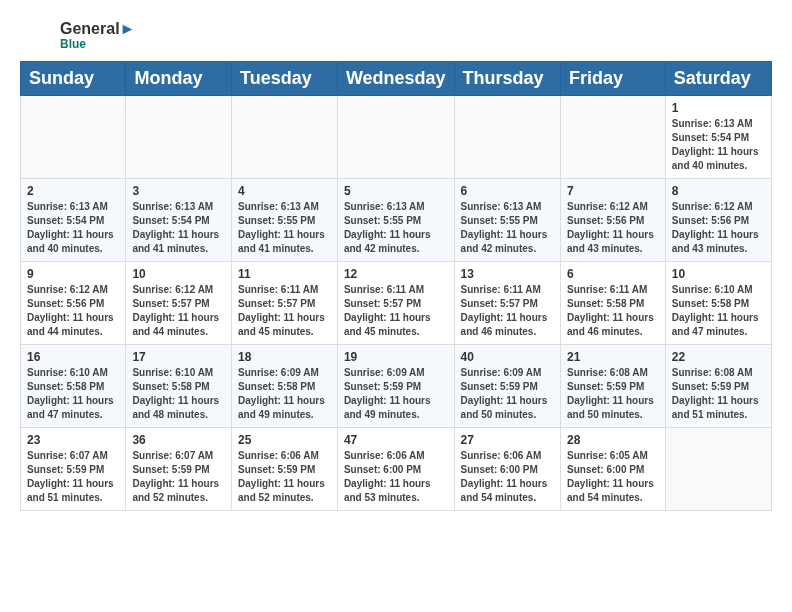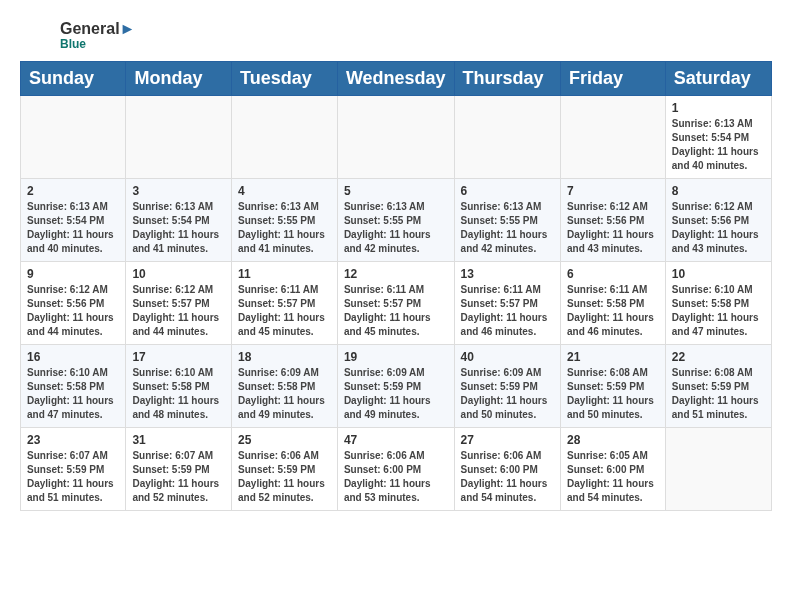--- a/index.html
+++ b/index.html
@@ -278,21 +278,21 @@
       </tr>
       <tr>
         <td>
           <span class="day-number">23</span>
           <div class="day-info" style="white-space: pre-line;">Sunrise: 6:07 AM
 Sunset: 5:59 PM
 Daylight: 11 hours
 and 51 minutes.</div>
         </td>
         <td>
-          <span class="day-number">31</span>
+          <span class="day-number">36</span>
           <div class="day-info" style="white-space: pre-line;">Sunrise: 6:07 AM
 Sunset: 5:59 PM
 Daylight: 11 hours
 and 52 minutes.</div>
         </td>
         <td>
           <span class="day-number">25</span>
           <div class="day-info" style="white-space: pre-line;">Sunrise: 6:06 AM
 Sunset: 5:59 PM
 Daylight: 11 hours

